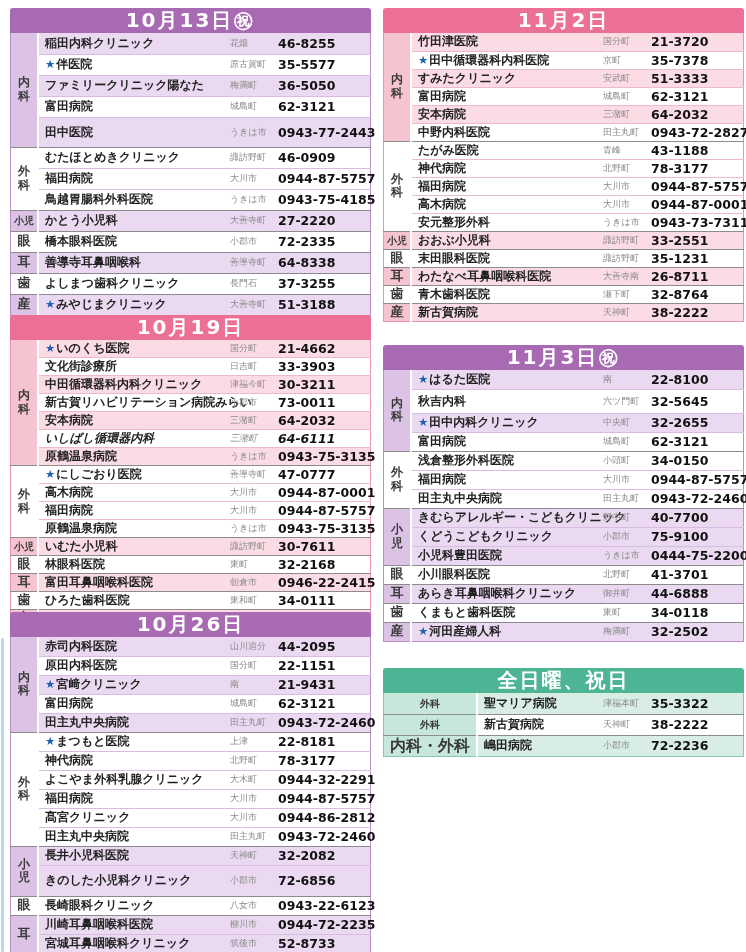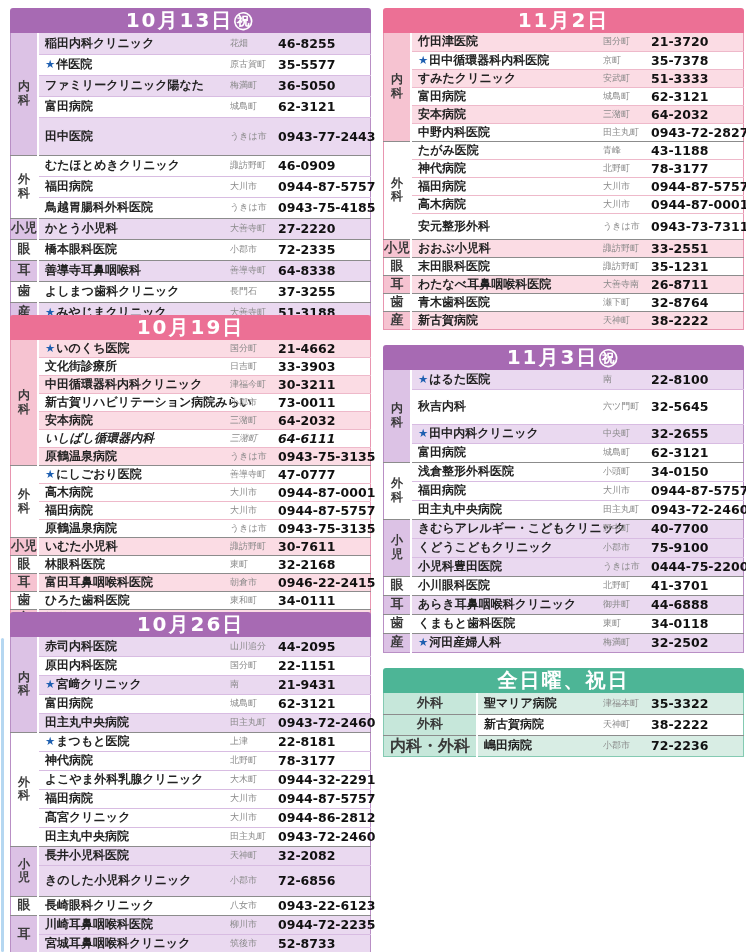--- a/index.html
+++ b/index.html
@@ -21,21 +21,21 @@
     border:1px solid var(--outer);border-top:none;
   }
   .dtable td{padding:0;vertical-align:middle;border-top:1px solid var(--sep);}
   .dtable tr.block-start td{border-top:1px solid #8c8c8c;}
   .dtable tr.first-row td{border-top:none;}
   td.cat{
     width:26px;text-align:center;font-weight:bold;color:#3a3a3a;
     border-right:2px solid #ffffff;font-size:13px;line-height:1.12;
   }
   td.cat.wide{width:92px;font-size:12px;letter-spacing:0;}
-  .cat-sm{font-size:13px;letter-spacing:0;}
+  .cat-sm{font-size:10px;letter-spacing:0;}
   .cat-md{font-size:16px;}
   td.name{
     font-size:12px;font-weight:bold;color:#222;padding-left:6px;
     white-space:nowrap;overflow:visible;
   }
   td.town{width:48px;font-size:9px;color:#8a8a8a;white-space:nowrap;overflow:hidden;}
   td.phone{width:92px;font-size:12.5px;font-weight:bold;color:#111;white-space:nowrap;}
   .tint{background:var(--tint);}
   .tint-cat{background:var(--cattint);}
   .star{color:var(--starcol,#1e5fb0);margin-right:1px;font-size:11.5px;}
@@ -66,21 +66,21 @@
           <tr style="height: 21px;">
             <td class="name tint"><span>ファミリークリニック陽なた</span></td>
             <td class="town tint">梅満町</td>
             <td class="phone tint">36-5050</td>
           </tr>
           <tr style="height: 21px;">
             <td class="name"><span>富田病院</span></td>
             <td class="town">城島町</td>
             <td class="phone">62-3121</td>
           </tr>
-          <tr style="height: 38px;">
+          <tr style="height: 30px;">
             <td class="name tint"><span>田中医院</span></td>
             <td class="town tint">うきは市</td>
             <td class="phone tint">0943-77-2443</td>
           </tr>
           <tr class="block-start" style="height: 21px;">
             <td class="cat" rowspan="3" style="font-size: 12px;">外<br>科</td>
             <td class="name"><span>むたほとめきクリニック</span></td>
             <td class="town">諏訪野町</td>
             <td class="phone">46-0909</td>
           </tr>
@@ -368,21 +368,21 @@
           <tr style="height: 18px;">
             <td class="name"><span>福田病院</span></td>
             <td class="town">大川市</td>
             <td class="phone">0944-87-5757</td>
           </tr>
           <tr style="height: 18px;">
             <td class="name"><span>高木病院</span></td>
             <td class="town">大川市</td>
             <td class="phone">0944-87-0001</td>
           </tr>
-          <tr style="height: 26px;">
+          <tr style="height: 18px;">
             <td class="name"><span>安元整形外科</span></td>
             <td class="town">うきは市</td>
             <td class="phone">0943-73-7311</td>
           </tr>
           <tr class="block-start" style="height: 18px;">
             <td class="cat tint-cat" rowspan="1"><span class="cat-sm">小児</span></td>
             <td class="name tint"><span>おおぶ小児科</span></td>
             <td class="town tint">諏訪野町</td>
             <td class="phone tint">33-2551</td>
           </tr>
@@ -416,21 +416,21 @@
     <div class="dtable theme-purple" style="left: 383px; top: 345px;">
       <div class="dhead">11月3日㊗</div>
       <table>
         <tbody>
           <tr class="first-row" style="height: 19px;">
             <td class="cat tint-cat" rowspan="4" style="font-size: 12px;">内<br>科</td>
             <td class="name tint"><span class="star">★</span><span>はるた医院</span></td>
             <td class="town tint">南</td>
             <td class="phone tint">22-8100</td>
           </tr>
-          <tr style="height: 35px;">
+          <tr style="height: 24px;">
             <td class="name"><span>秋吉内科</span></td>
             <td class="town">六ツ門町</td>
             <td class="phone">32-5645</td>
           </tr>
           <tr style="height: 19px;">
             <td class="name tint"><span class="star">★</span><span>田中内科クリニック</span></td>
             <td class="town tint">中央町</td>
             <td class="phone tint">32-2655</td>
           </tr>
           <tr style="height: 19px;">

